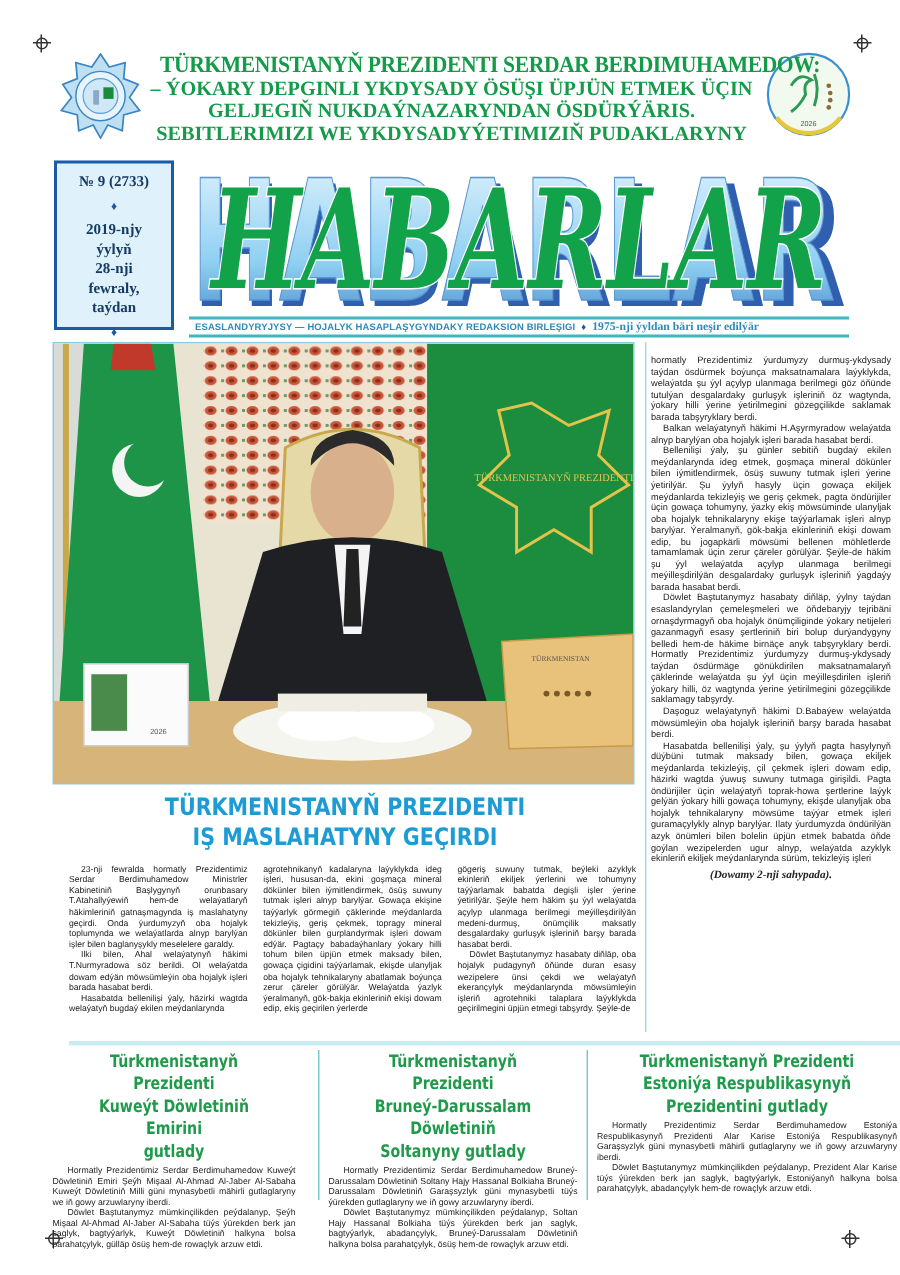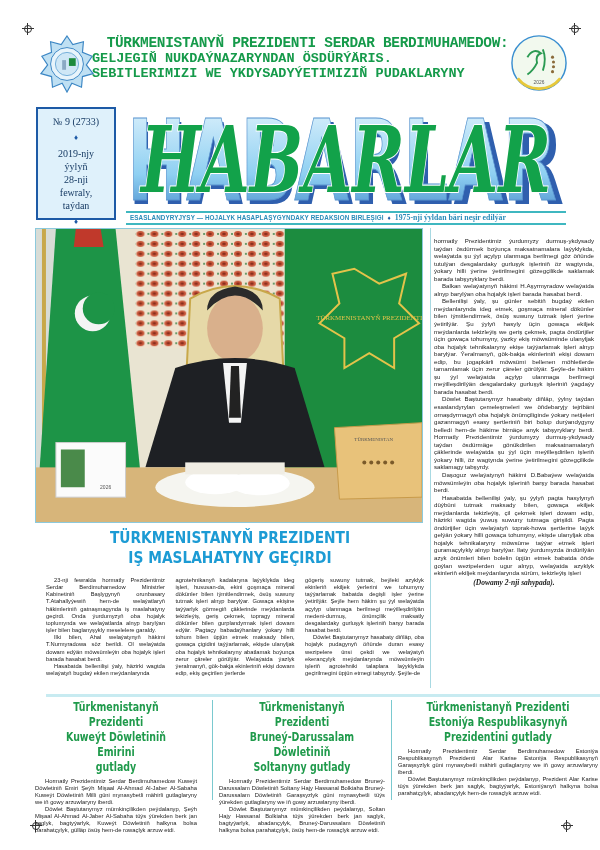--- a/index.html
+++ b/index.html
@@ -7,25 +7,25 @@
   body { position: relative; font-family: "Liberation Sans", sans-serif; color: #1a1a1a; }
 
   .reg-mark { position: absolute; width: 12px; height: 12px; }
   .reg-mark::before { content: ""; position: absolute; left: 5px; top: 0; width: 1px; height: 12px; background: #333; }
   .reg-mark::after { content: ""; position: absolute; left: 0; top: 5px; width: 12px; height: 1px; background: #333; }
   .reg-mark span { position: absolute; left: 2px; top: 2px; width: 8px; height: 8px; border: 1px solid #333; border-radius: 50%; }
 
   
   .logo-left { position: absolute; left: 38px; top: 35px; width: 58px; height: 58px; }
   .logo-right { position: absolute; left: 510px; top: 32px; width: 58px; height: 62px; }
-  .slogan { position: absolute; left: 92px; top: 36px; width: 418px; font-family: Liberation Mono, monospace; font-weight: bold; color: #159a4a; line-height: 15px; }
+  .slogan { position: absolute; left: 92px; top: 36px; width: 418px; text-align: center; font-family: Liberation Serif, serif; font-weight: bold; color: #159a4a; line-height: 15px; }
   .slogan .l1 { font-size: 15.5px; letter-spacing: -0.3px; transform: scaleX(0.93); white-space: nowrap; }
   .slogan .l2 { font-size: 13.5px; white-space: nowrap; }
 
-  .issue-box { position: absolute; left: 36px; top: 107px; width: 80px; height: 113px; background: #dff1fb; border: 2px solid #1d5aa6; border-left-width: 2px; text-align: center; font-family: "Liberation Serif", serif; font-weight: normal; color: #163a63; font-size: 10px; line-height: 13px; padding-top: 6px; }
+  .issue-box { position: absolute; left: 36px; top: 107px; width: 80px; height: 113px; background: #dff1fb; border: 2px solid #1d5aa6; border-left-width: 2px; text-align: center; font-family: "Liberation Serif", serif; font-weight: bold; color: #163a63; font-size: 10px; line-height: 13px; padding-top: 6px; }
   .issue-box .dia { color: #1d5aa6; font-size: 8px; display: block; margin: 3px 0; }
 
   .title-wrap { position: absolute; left: 124px; top: 100px; width: 444px; height: 110px; }
   .title-wrap svg { width: 100%; height: 100%; }
 
   .subline { position: absolute; left: 126px; top: 211px; width: 440px; height: 14px; border-top: 2px solid #3fb7c0; border-bottom: 2px solid #3fb7c0; font-size: 6.3px; line-height: 10px; padding-left: 4px; white-space: nowrap; }
   .subline .org { color: #2a8bb8; font-weight: bold; letter-spacing: 0.1px; }
   .subline .sep { color: #1d5aa6; margin: 0 4px; }
   .subline .since { color: #2a8bb8; font-family: "Liberation Serif", serif; font-weight: bold; font-size: 7.8px; }
 
@@ -92,20 +92,21 @@
     <circle cx="44" cy="26" r="1.6" fill="#8a6b3a"></circle>
     <circle cx="45" cy="31" r="1.6" fill="#8a6b3a"></circle>
     <circle cx="45" cy="36" r="1.6" fill="#8a6b3a"></circle>
     <circle cx="44" cy="41" r="1.6" fill="#8a6b3a"></circle>
     <text x="30" y="54" font-size="5" text-anchor="middle" fill="#555" font-family="Liberation Sans, sans-serif">2026</text>
   </svg>
 </div>
 
 <div class="slogan">
   <div class="l1">TÜRKMENISTANYŇ PREZIDENTI SERDAR BERDIMUHAMEDOW:</div>
+  <div class="l2">– ÝOKARY DEPGINLI YKDYSADY ÖSÜŞI ÜPJÜN ETMEK ÜÇIN</div>
   <div class="l2">GELJEGIŇ NUKDAÝNAZARYNDAN ÖSDÜRÝÄRIS.</div>
   <div class="l2">SEBITLERIMIZI WE YKDYSADYÝETIMIZIŇ PUDAKLARYNY</div>
 </div>
 
 <div class="issue-box">
   <div>№ 9 (2733)</div>
   <span class="dia">♦</span>
   <div>2019-njy</div>
   <div>ýylyň</div>
   <div>28-nji</div>

